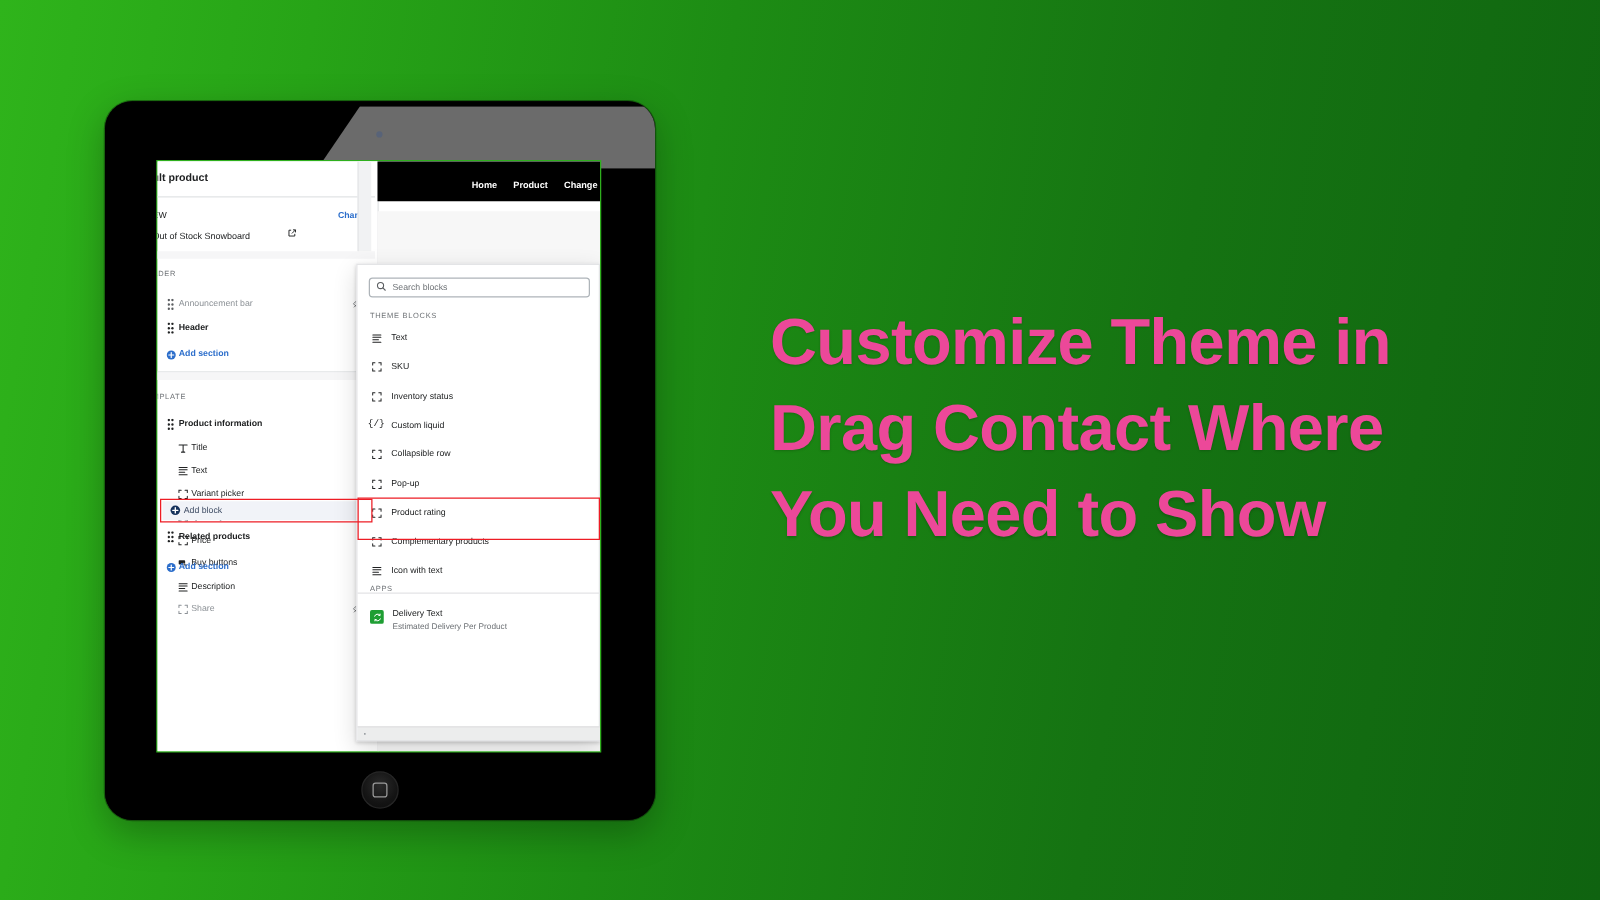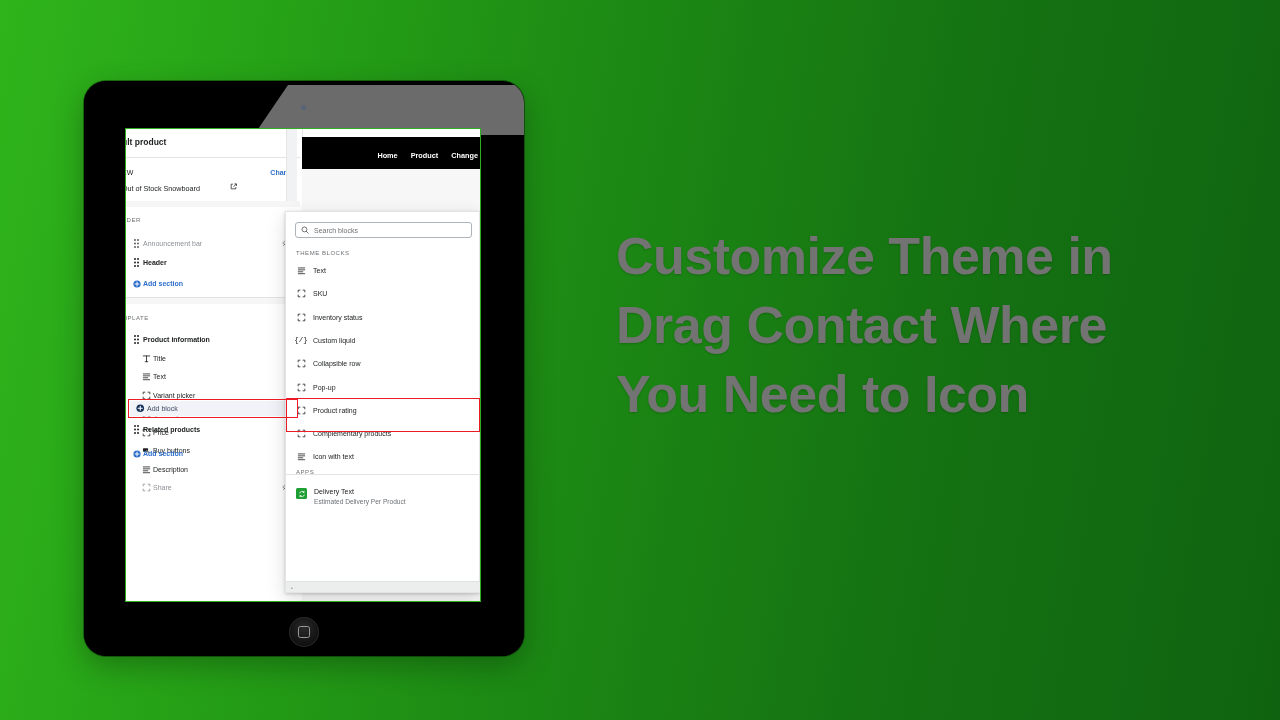--- a/index.html
+++ b/index.html
@@ -63,21 +63,21 @@
   .row .lbl.link{color:#2c6ecb;font-weight:700;}
   .row .ico{width:13px;margin-left:4px;display:flex;align-items:center;justify-content:center;flex:0 0 13px;}
   .row .ico.ind{margin-left:14px;}
   .row .eye{position:absolute;right:12px;top:3px;}
   .hl-red{position:absolute;border:1.6px solid #ed1c24;box-sizing:border-box;}
 
   
   .scroll-strip{position:absolute;left:160px;top:0;width:10px;height:72px;background:#f1f2f3;border-left:1px solid #e4e5e7;}
 
   
-  .sf-nav{position:absolute;left:176px;top:8px;width:178px;height:32px;background:#000;}
+  .sf-nav{position:absolute;left:176px;top:0;width:178px;height:32px;background:#000;}
   .sf-nav .nav-links{position:absolute;right:2px;top:14px;display:flex;gap:13px;}
   .sf-nav .nav-links span{color:#fff;font-size:7.3px;font-weight:600;}
   .sf-body{position:absolute;left:176px;top:40px;width:178px;height:432px;background:#f7f7f7;}
 
   
   .picker{
     position:absolute;left:159px;top:82px;width:195px;height:382px;background:#fff;
     box-shadow:0 1px 3px rgba(0,0,0,.18),0 6px 18px rgba(0,0,0,.14);
     border:1px solid #e3e4e6;box-sizing:border-box;
   }
@@ -102,22 +102,22 @@
   
   #home-btn{
     position:absolute;left:50%;transform:translateX(-50%);top:536px;width:30px;height:30px;border-radius:50%;
     background:radial-gradient(circle at 50% 38%,#2b2b2b 0%,#141414 58%,#0b0b0b 100%);
     box-shadow:inset 0 0 0 1px #262626;
   }
   #home-sq{position:absolute;left:50%;top:50%;transform:translate(-50%,-50%);width:10px;height:10px;border-radius:2.5px;border:1.3px solid #9a9a9a;}
 
   
   #headline{
-    position:absolute;left:616px;top:222px;width:600px;
-    color:#737373;font-size:52px;font-weight:700;line-height:69px;
+    position:absolute;left:616px;top:240px;width:600px;
+    color:#ec4899;font-size:52px;font-weight:700;line-height:69px;
     letter-spacing:-0.5px;
     text-shadow:0 1px 2px rgba(0,0,0,.18);
   }
 </style>
 </head>
 <body>
 
 <div id="tablet">
   <div id="tablet-inner">
 
@@ -453,14 +453,14 @@
 
     <div id="home-btn">
       <div id="home-sq"></div>
     </div>
   </div>
 </div>
 
 <div id="headline">
   <div>Customize Theme in</div>
   <div>Drag Contact Where</div>
-  <div>You Need to Icon</div>
+  <div>You Need to Show</div>
 </div>
 
 </body></html>

